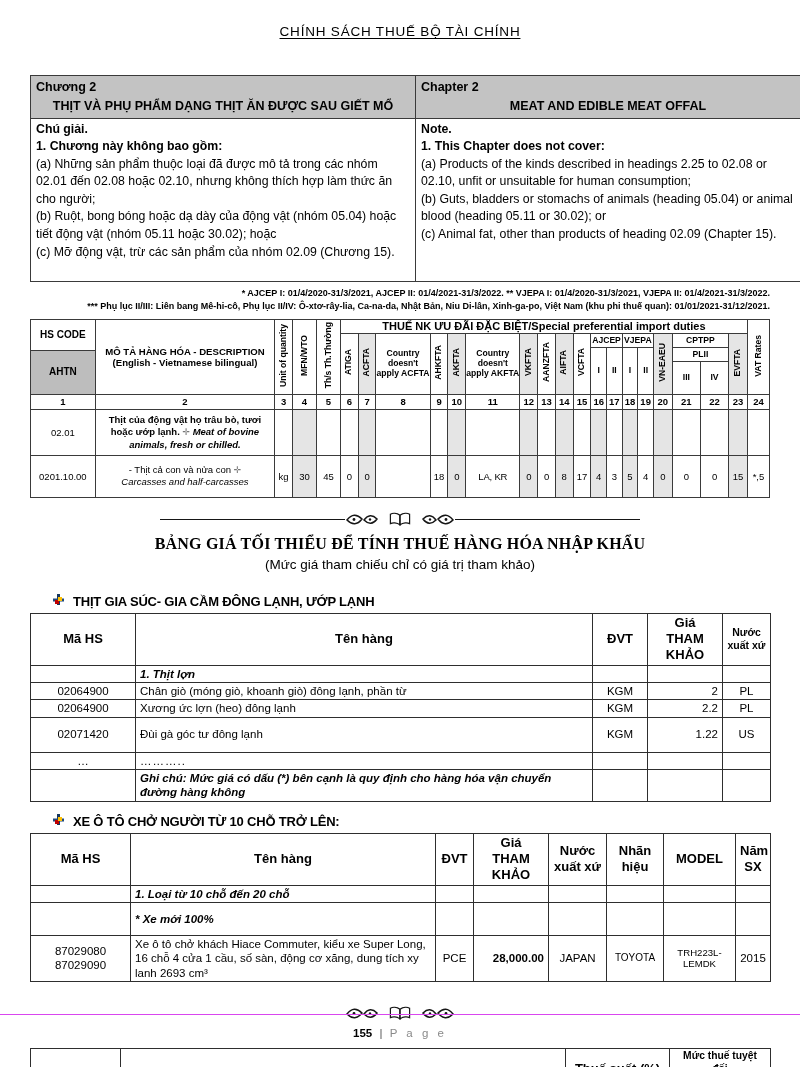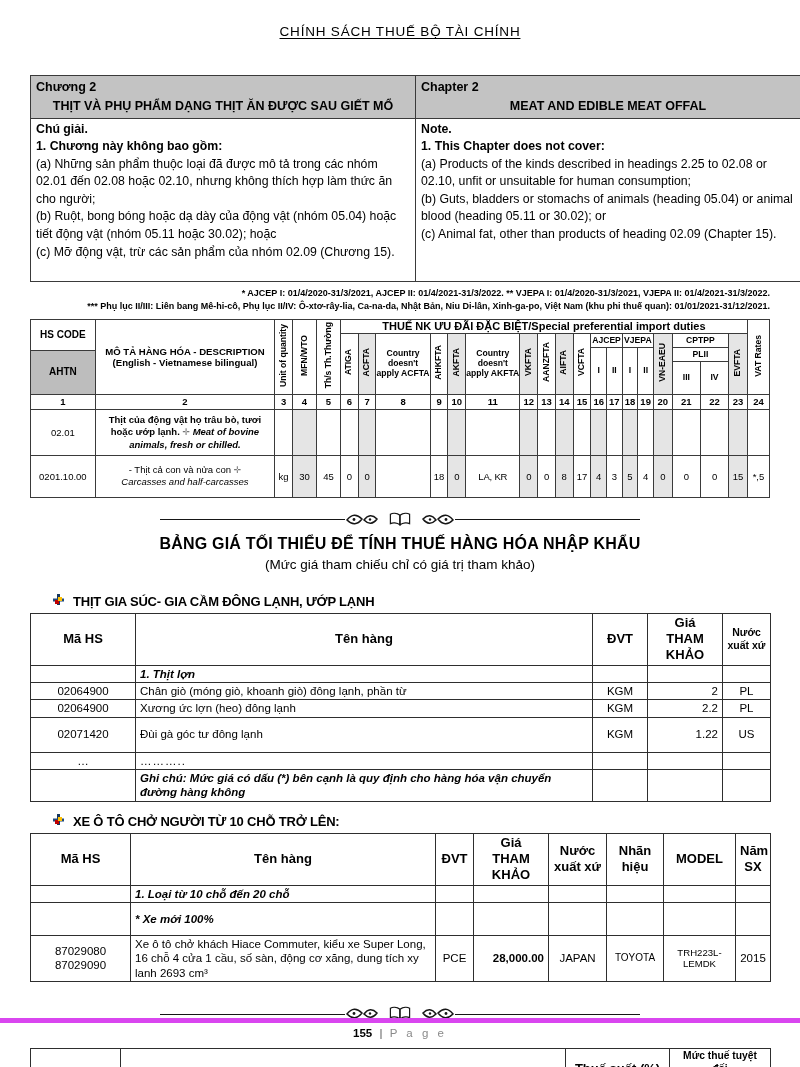--- a/index.html
+++ b/index.html
@@ -43,38 +43,38 @@
   .hscol .t{flex:1.1;display:flex;align-items:center;justify-content:center;}
   .hscol .bm{flex:1.6;display:flex;align-items:center;justify-content:center;background:#bdbdbd;border-top:1px solid #3a3a3a;}
   .marker{color:#777;font-size:9px;}
   .small{font-size:7.3px;letter-spacing:-.2px;}
 
   
   .divider{display:flex;align-items:center;width:480px;margin:14px auto 0;}
   .divider .line{flex:1;border-top:1.6px solid #161616;}
 
   
-  .mid-title{text-align:center;font-size:16px;font-weight:bold;margin-top:7px;letter-spacing:.2px;}
+  .mid-title{text-align:center;font-size:16px;font-weight:bold;margin-top:7px;letter-spacing:.2px;font-family:Liberation Serif, serif;}
   .mid-sub{text-align:center;font-size:13.5px;margin-top:4px;}
 
   
   .section{display:flex;align-items:flex-start;gap:8px;margin:22px 0 4px 22px;font-size:13px;font-weight:bold;letter-spacing:-.2px;}
 
   
   .grid{width:740px;table-layout:fixed;border:1.5px solid #2e2e2e;}
   .grid th,.grid td{border:1px solid #2e2e2e;padding:1px 4px;vertical-align:middle;}
   .grid th{font-size:13px;font-weight:bold;text-align:center;line-height:1.25;}
   .grid td{font-size:11.5px;line-height:1.25;}
   .grid .c{text-align:center;}
   .grid .r{text-align:right;}
   .grid .gi{font-weight:bold;font-style:italic;}
   .grid .dots{letter-spacing:1px;}
 
   
-  .footer{position:absolute;left:0;right:0;bottom:28px;border-top:5px solid #d946ef;padding-top:4px;text-align:center;font-size:11.5px;}
+  .footer{position:absolute;left:0;right:0;bottom:28px;border-top:1px solid #d946ef;padding-top:12px;text-align:center;font-size:11.5px;}
   .footer .pn{font-weight:bold;}
   .footer .sep{color:#555;margin:0 4px;}
   .footer .pl{color:#8a8a8a;letter-spacing:3px;}
 </style>
 </head>
 <body>
 
 <svg width="0" height="0" style="position:absolute">
   <defs>
     <g id="orn-half">

